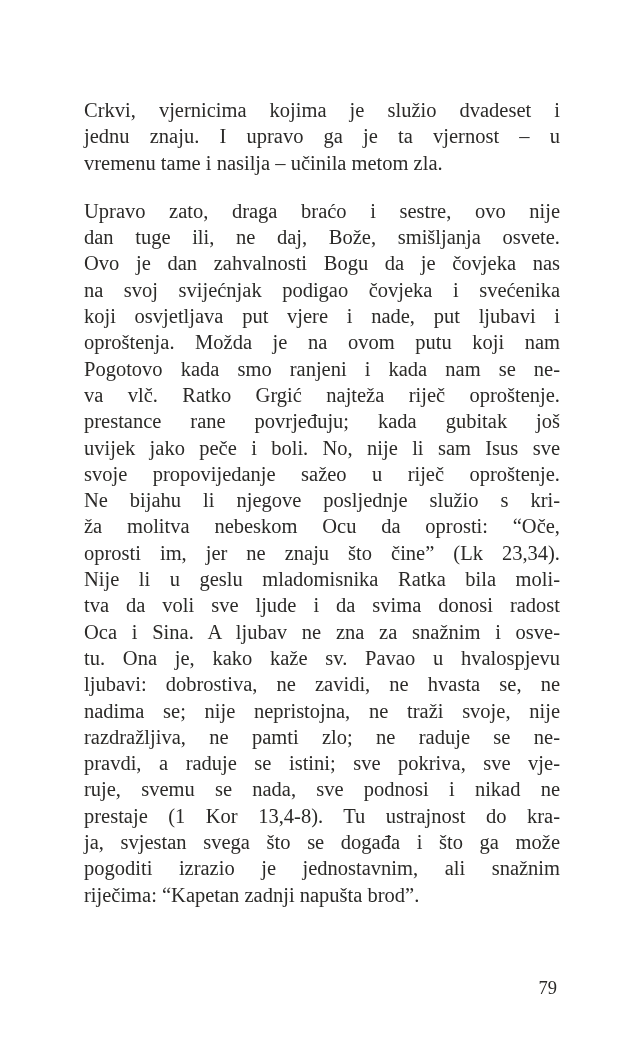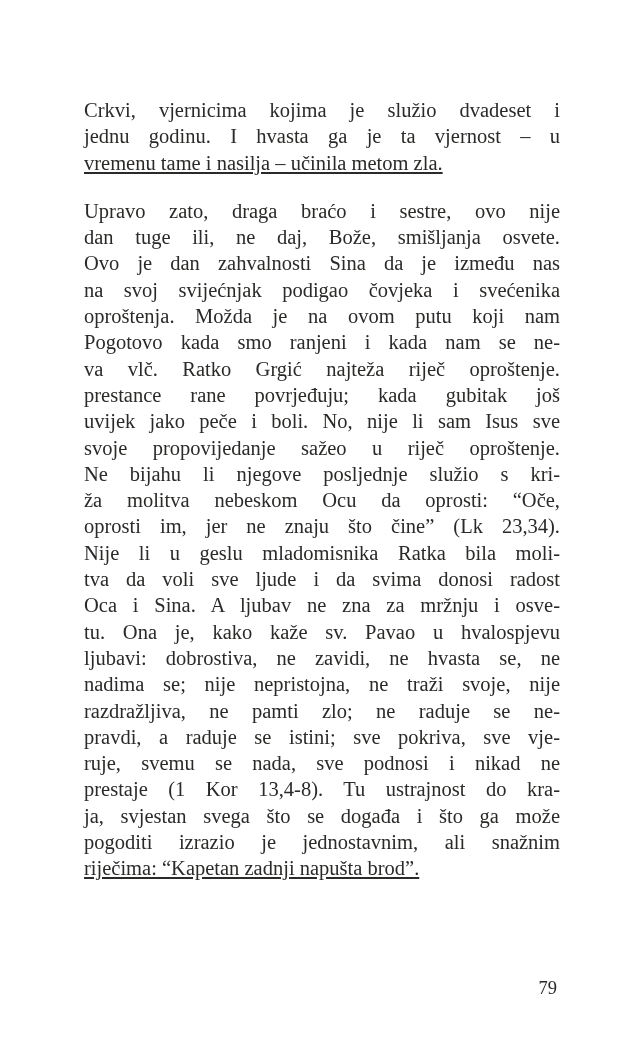--- a/index.html
+++ b/index.html
@@ -28,58 +28,58 @@
   .paragraph { margin: 0; }
   .paragraph + .paragraph { margin-top: 22px; }
   .line {
     text-align: justify;
     text-align-last: justify;
     white-space: normal;
   }
   .line.last {
     text-align: right;
     text-align-last: left;
-    text-decoration: underline;
   }
   .page-number {
     position: absolute;
     top: 955px;
     right: 80px;
     font-size: 18.5px;
     color: #2b2a28;
     text-align: left;
   }
 </style>
 </head>
 <body>
 
 <div class="page">
   <div class="text-block">
       <div class="paragraph">
         <div class="line">Crkvi, vjernicima kojima je služio dvadeset i</div>
-        <div class="line">jednu godinu. I hvasta ga je ta vjernost – u</div>
+        <div class="line">jednu znaju. I upravo ga je ta vjernost – u</div>
         <div class="line last">vremenu tame i nasilja – učinila metom zla.</div>
       </div>
       <div class="paragraph">
         <div class="line">Upravo zato, draga braćo i sestre, ovo nije</div>
         <div class="line">dan tuge ili, ne daj, Bože, smišljanja osvete.</div>
-        <div class="line">Ovo je dan zahvalnosti Sina da je između nas</div>
+        <div class="line">Ovo je dan zahvalnosti Bogu da je čovjeka nas</div>
         <div class="line">na svoj svijećnjak podigao čovjeka i svećenika</div>
+        <div class="line">koji osvjetljava put vjere i nade, put ljubavi i</div>
         <div class="line">oproštenja. Možda je na ovom putu koji nam</div>
         <div class="line">Pogotovo kada smo ranjeni i kada nam se ne-</div>
         <div class="line">va vlč. Ratko Grgić najteža riječ oproštenje.</div>
         <div class="line">prestance rane povrjeđuju; kada gubitak još</div>
         <div class="line">uvijek jako peče i boli. No, nije li sam Isus sve</div>
         <div class="line">svoje propovijedanje sažeo u riječ oproštenje.</div>
         <div class="line">Ne bijahu li njegove posljednje služio s kri-</div>
         <div class="line">ža molitva nebeskom Ocu da oprosti: “Oče,</div>
         <div class="line">oprosti im, jer ne znaju što čine” (Lk 23,34).</div>
         <div class="line">Nije li u geslu mladomisnika Ratka bila moli-</div>
         <div class="line">tva da voli sve ljude i da svima donosi radost</div>
-        <div class="line">Oca i Sina. A ljubav ne zna za mržnju i osve-</div>
+        <div class="line">Oca i Sina. A ljubav ne zna za snažnim i osve-</div>
         <div class="line">tu. Ona je, kako kaže sv. Pavao u hvalospjevu</div>
         <div class="line">ljubavi: dobrostiva, ne zavidi, ne hvasta se, ne</div>
         <div class="line">nadima se; nije nepristojna, ne traži svoje, nije</div>
         <div class="line">razdražljiva, ne pamti zlo; ne raduje se ne-</div>
         <div class="line">pravdi, a raduje se istini; sve pokriva, sve vje-</div>
         <div class="line">ruje, svemu se nada, sve podnosi i nikad ne</div>
         <div class="line">prestaje (1 Kor 13,4-8). Tu ustrajnost do kra-</div>
         <div class="line">ja, svjestan svega što se događa i što ga može</div>
         <div class="line">pogoditi izrazio je jednostavnim, ali snažnim</div>
         <div class="line last">riječima: “Kapetan zadnji napušta brod”.</div>

